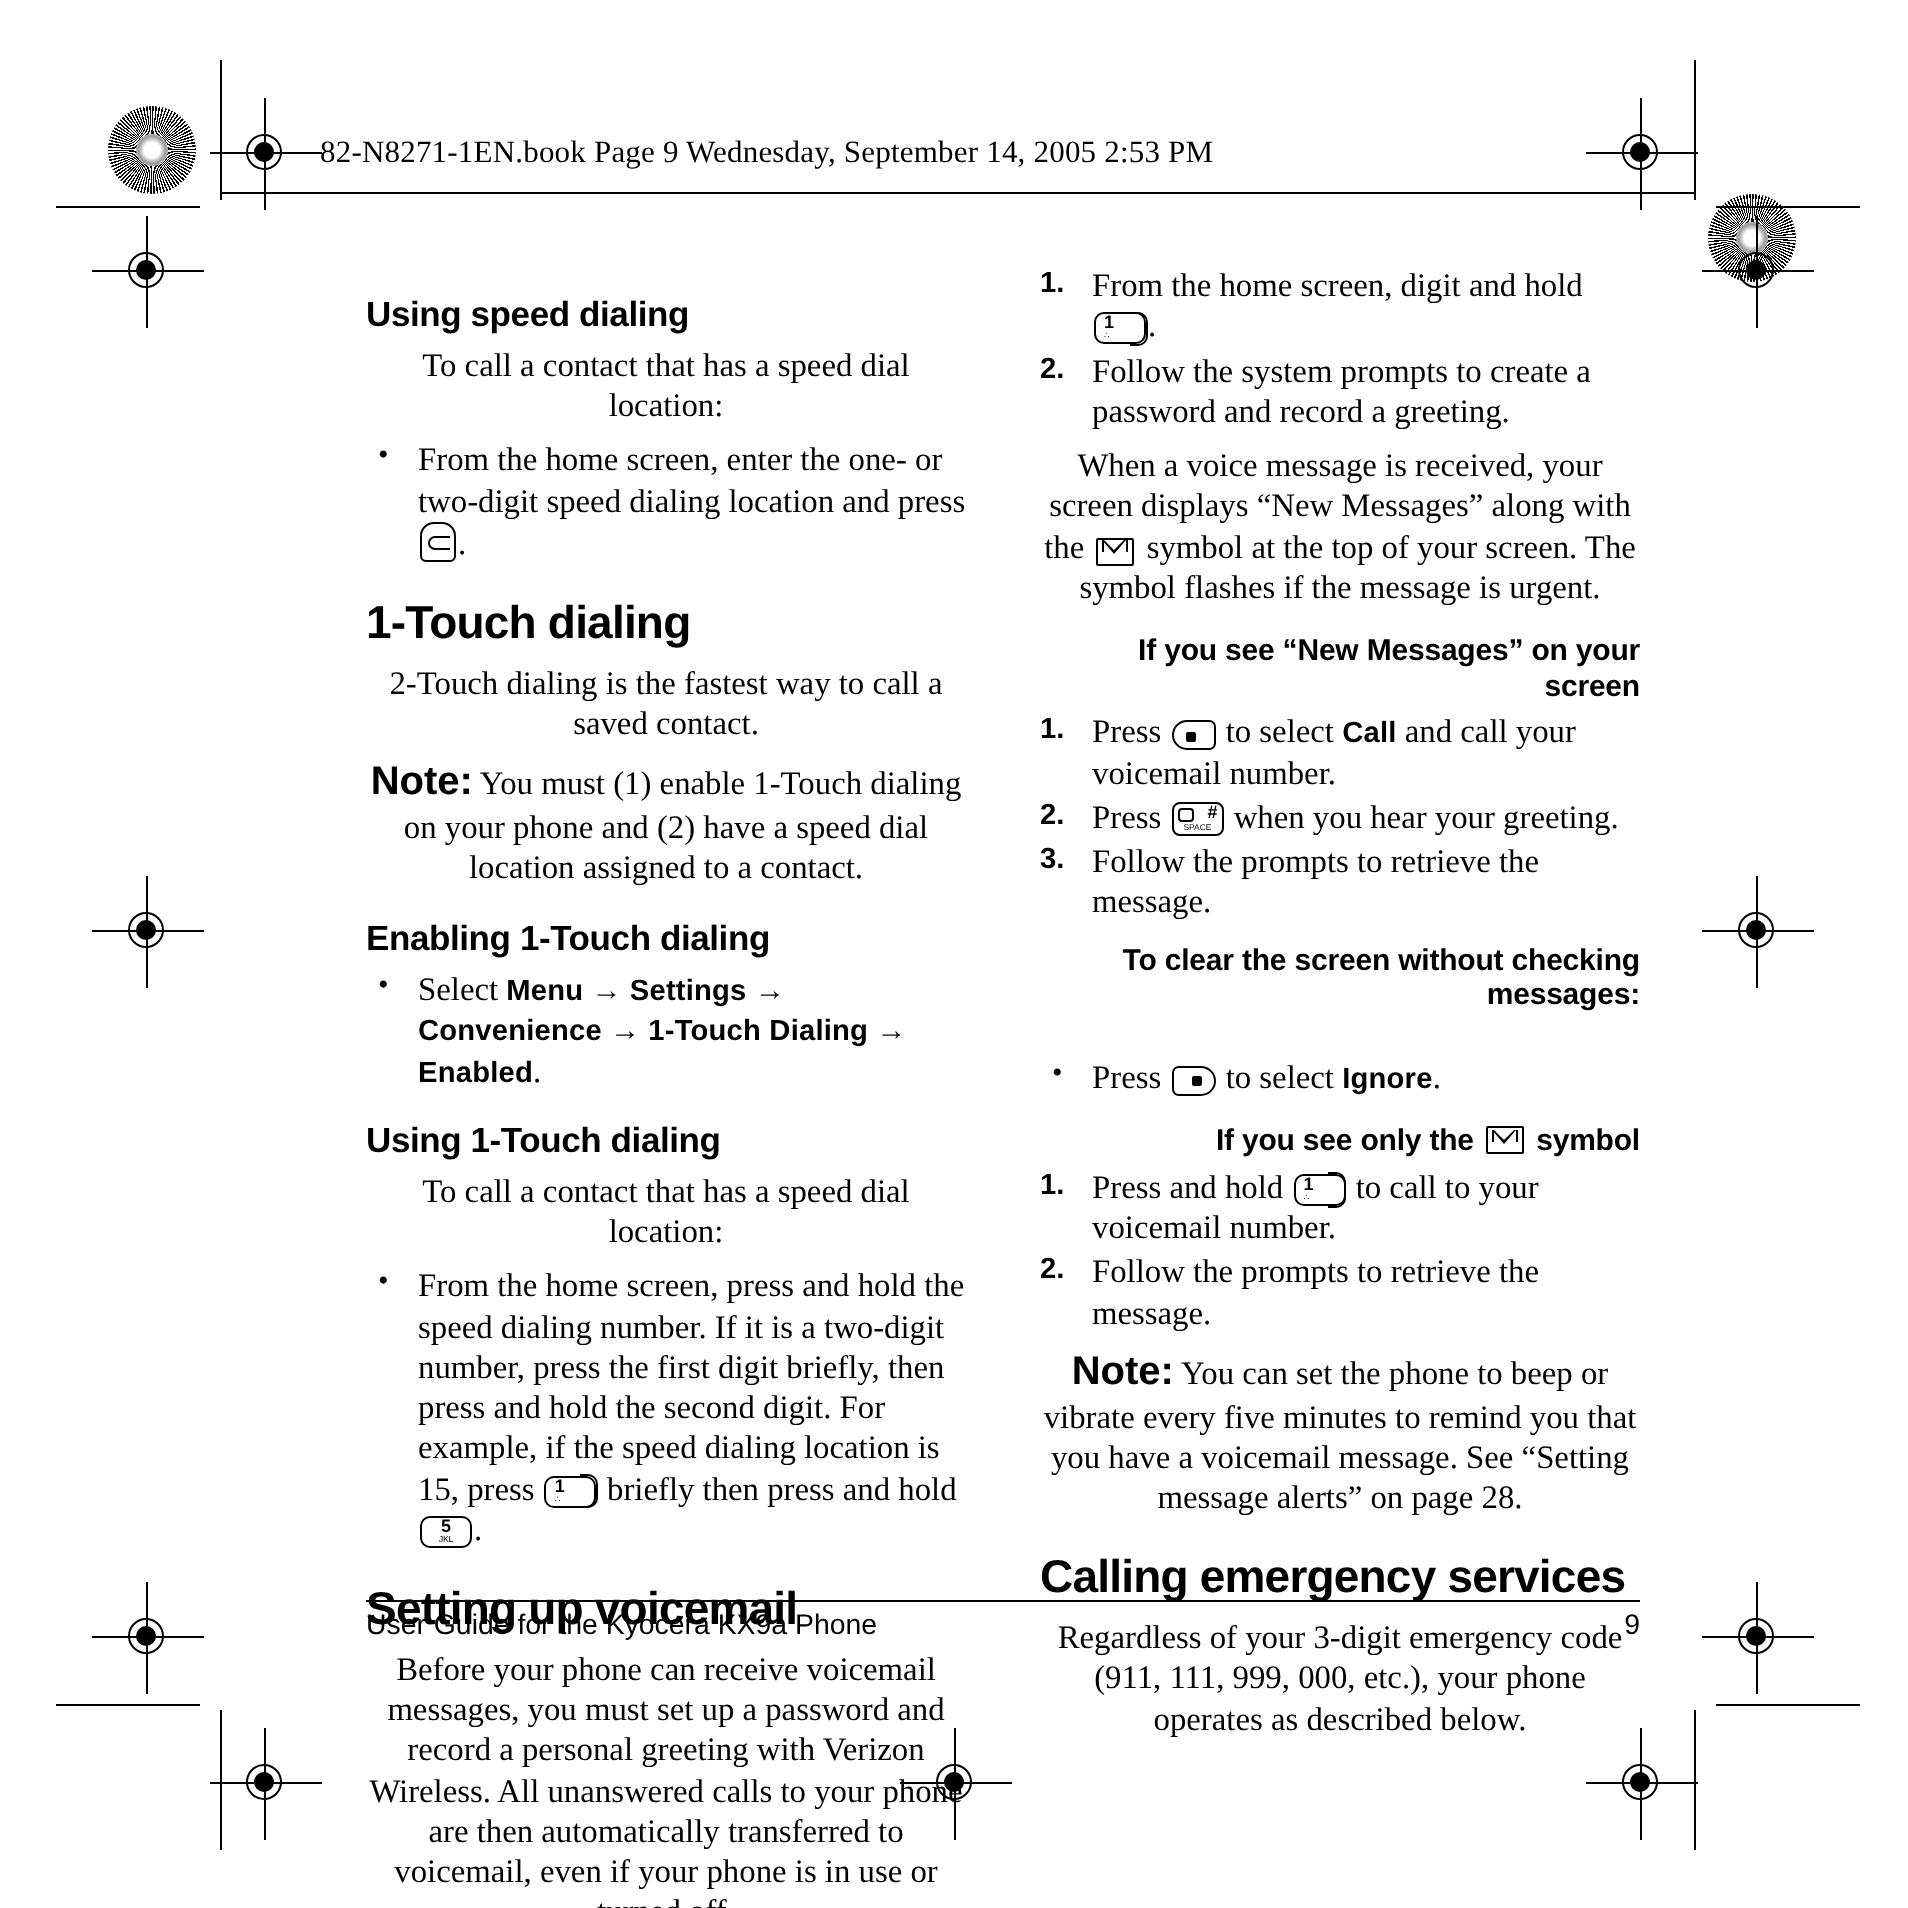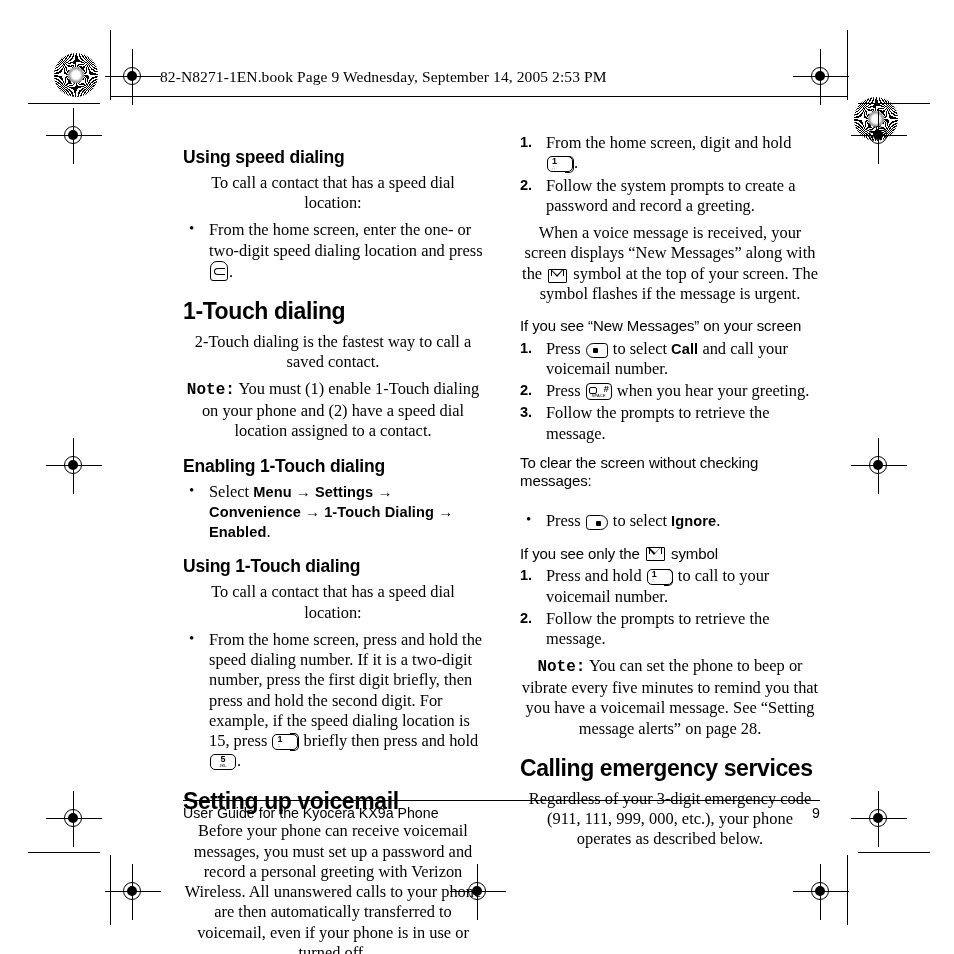--- a/index.html
+++ b/index.html
@@ -56,30 +56,30 @@
     font-weight:bold;font-size:23px;line-height:1.12;
     margin:17px 0 7px 0;letter-spacing:-0.4px;
   }
   h2.sub{
     font-family:"Liberation Sans", sans-serif;
     font-weight:bold;font-size:17.5px;line-height:1.14;
     margin:15px 0 5px 0;letter-spacing:-0.2px;
   }
   h3.mini{
     font-family:"Liberation Sans", sans-serif;
-    font-weight:normal;font-size:15px;line-height:1.18;
-    margin:13px 0 4px 0;letter-spacing:-0.1px;
+    font-weight:bold;font-size:15px;line-height:1.18;
+    margin:13px 0 4px 0;letter-spacing:-0.1px;text-align:right;
   }
   h3.mini.tight{margin-top:10px;margin-bottom:22px;}
   p.body{
     font-size:16.4px;line-height:1.235;margin:0 0 7px 0;
     text-align:center;
   }
   p.body.first{margin-top:0;}
-  b.nt{font-family:Liberation Mono, monospace;font-size:16px;font-weight:bold;}
+  b.nt{font-family:Liberation Sans, sans-serif;font-size:20px;font-weight:bold;}
   b.ui{font-family:"Liberation Sans", sans-serif;font-size:14.6px;font-weight:bold;letter-spacing:.1px;}
   .arrow{font-family:"Liberation Serif", serif;font-size:15px;}
 
   ul.bul,ol.num{margin:0 0 7px 0;padding:0;list-style:none;}
   ul.bul li,ol.num li{
     position:relative;padding-left:26px;
     font-size:16.4px;line-height:1.235;margin-bottom:2px;
   }
   ul.bul li:before{
     content:"\2022";position:absolute;left:6px;top:-1px;font-size:15px;

